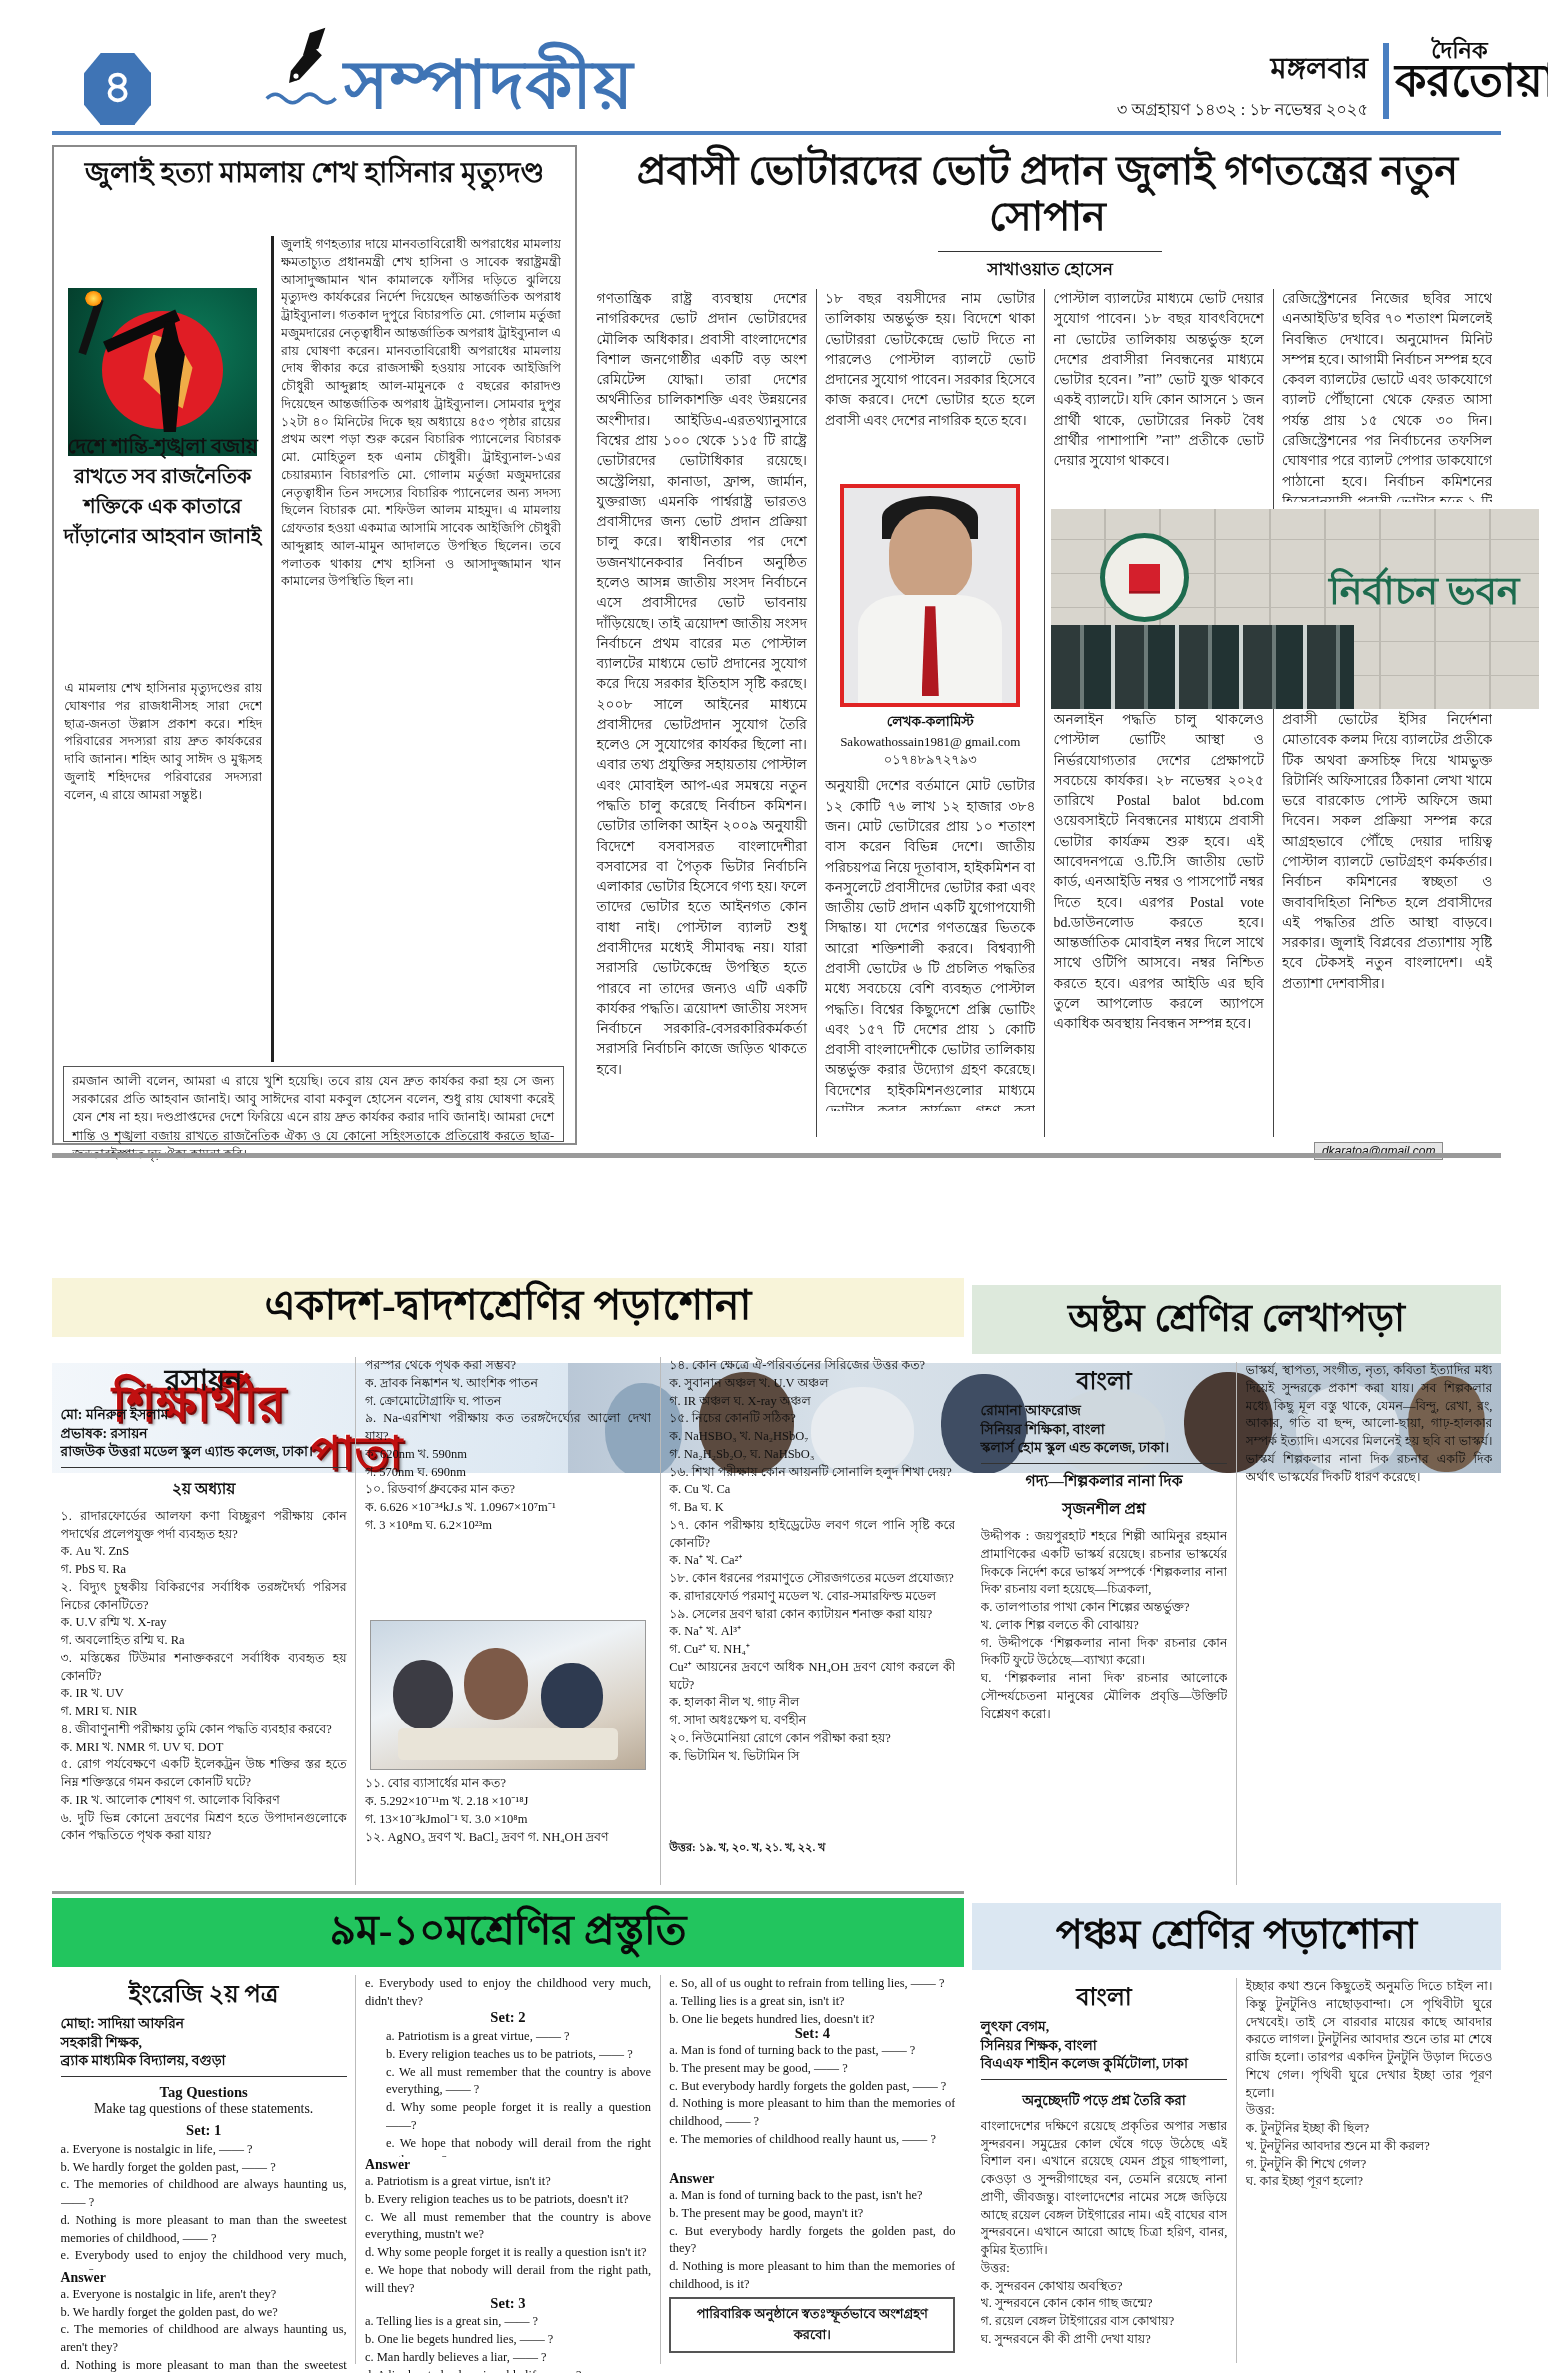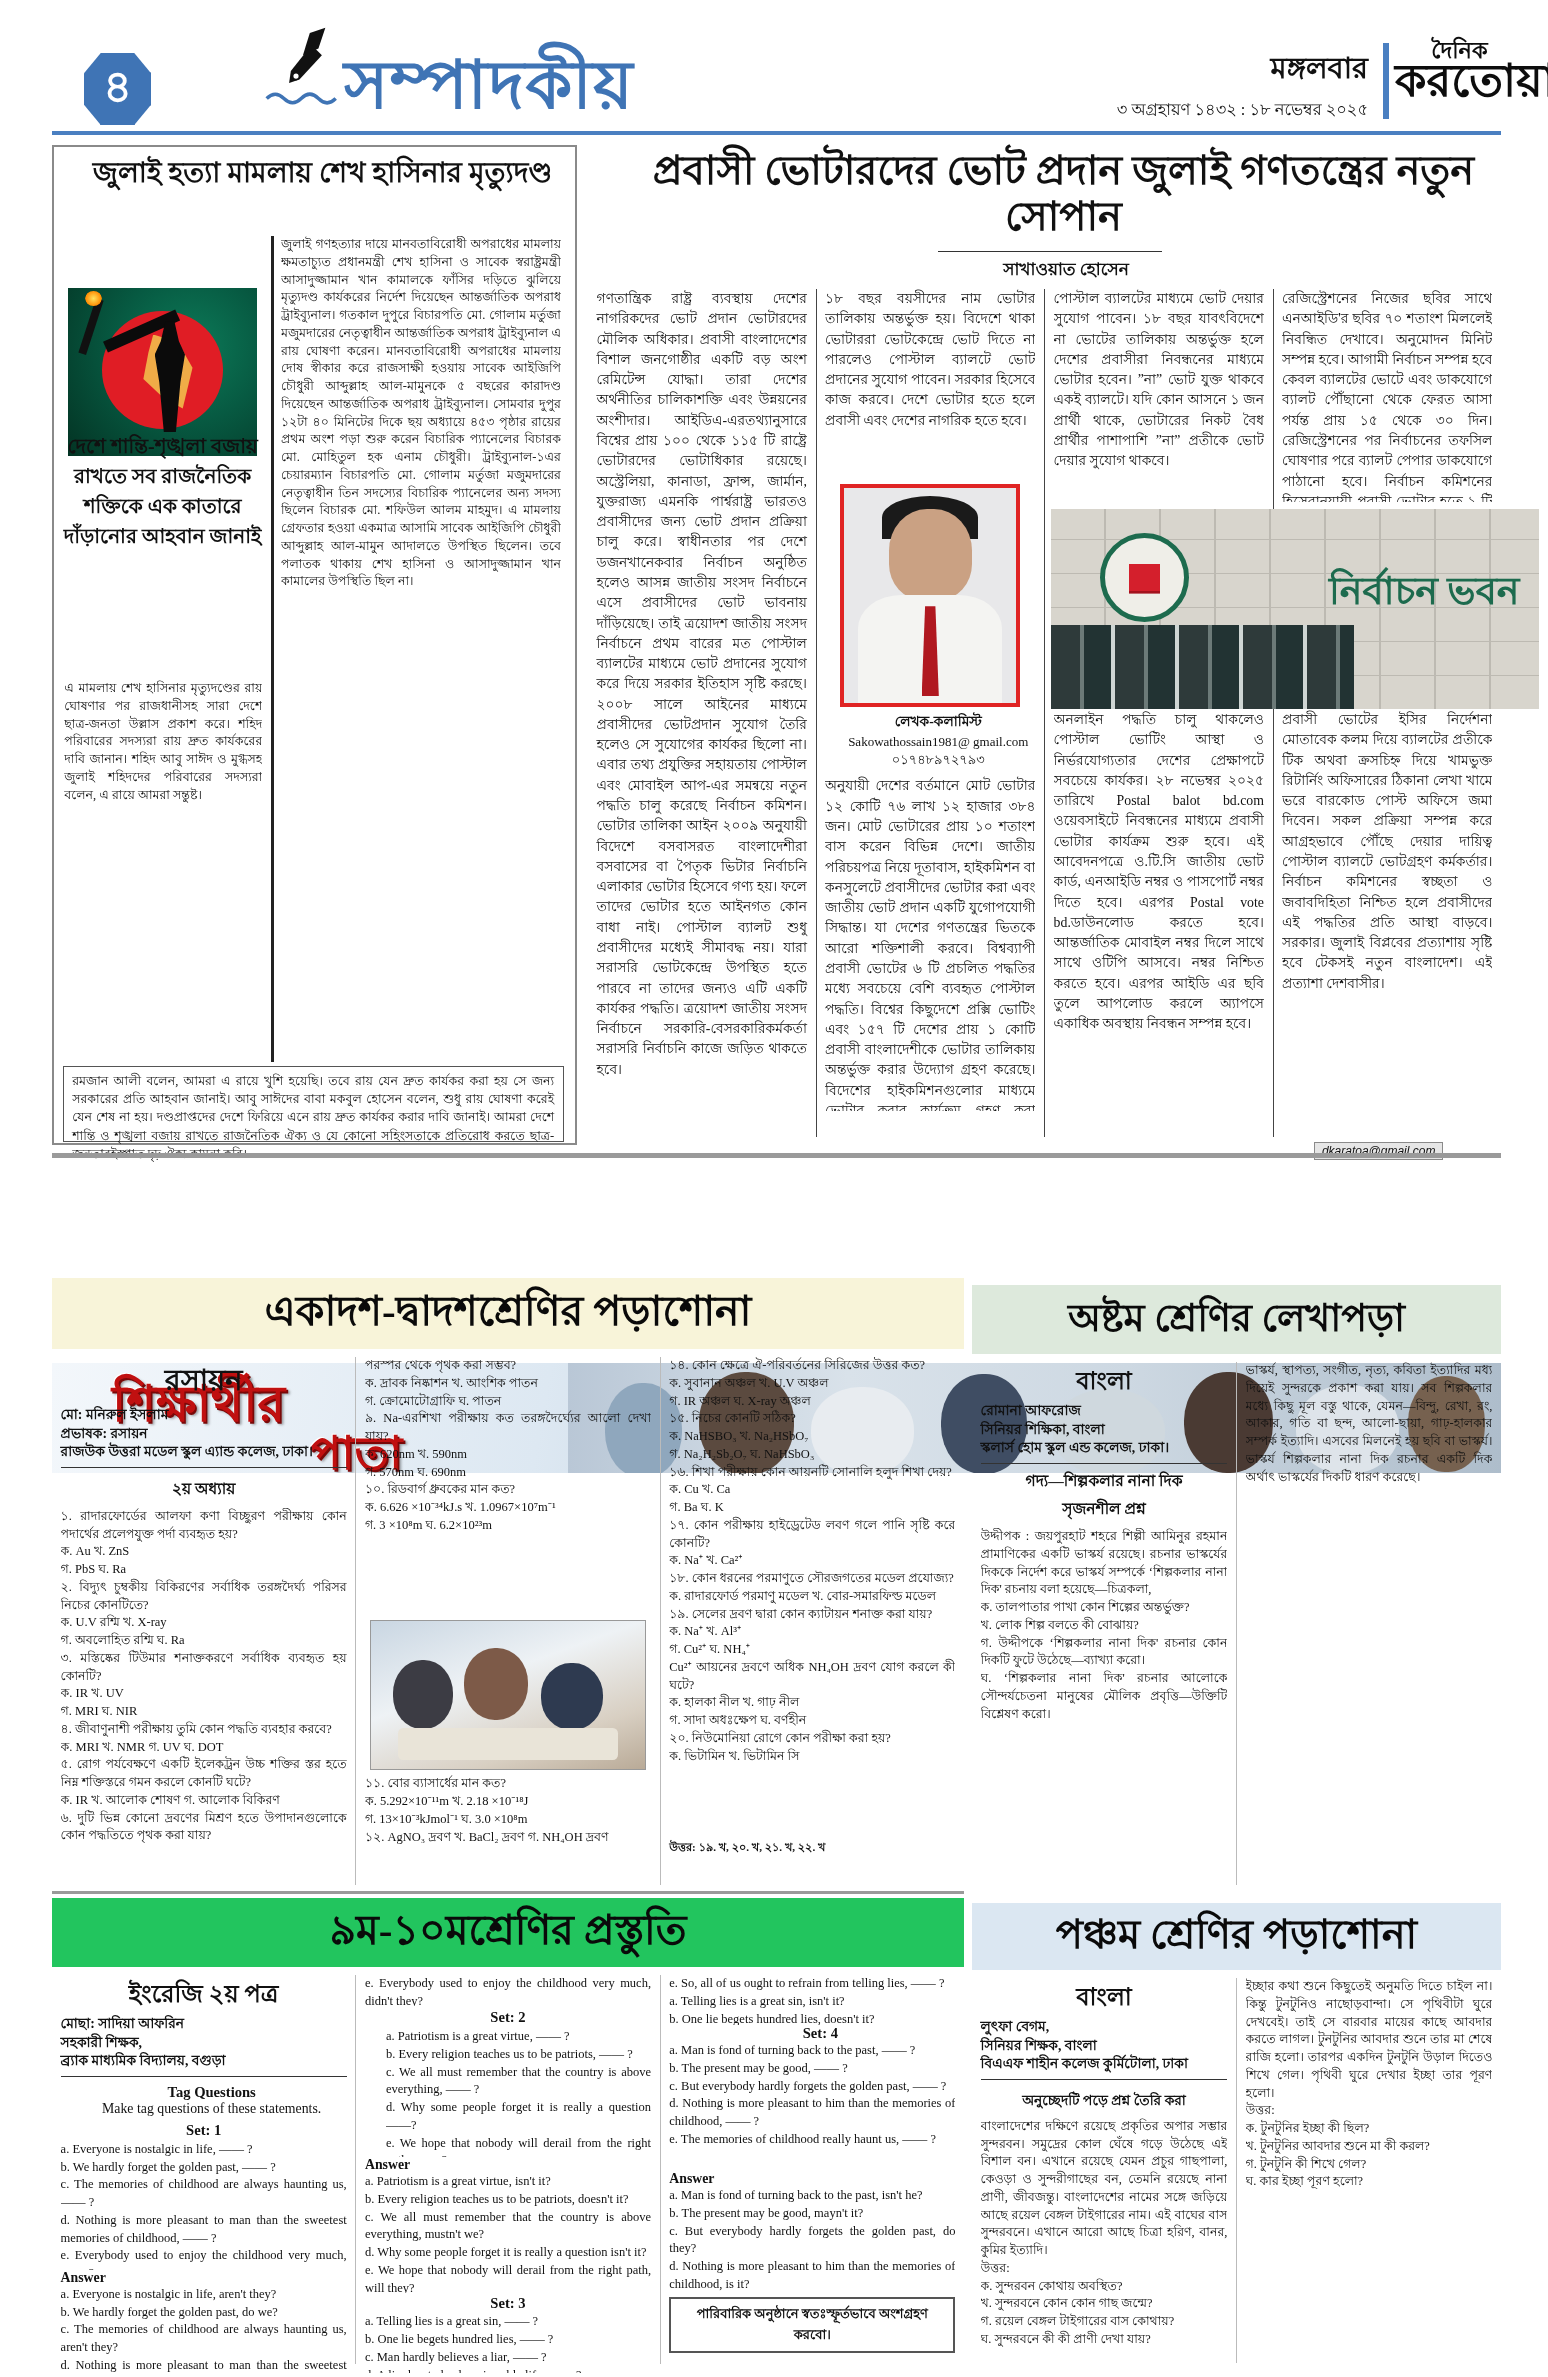--- a/index.html
+++ b/index.html
@@ -1,20 +1,20 @@
 <!DOCTYPE html>
 <html style="font-size:13.8px"><head>
 <meta charset="utf-8">
 <style>
   html,body{margin:0;padding:0;background:#e9e9e9;}
   #page{position:relative;width:1548px;height:2377px;background:#ffffff;
         font-family:"Liberation Serif","DejaVu Serif",serif;color:#111;overflow:hidden;}
   .abs{position:absolute;}
   .jtext{text-align:justify;white-space:pre-line;overflow:hidden;font-family:Liberation Serif, serif;}
-  .ctext{text-align:center;margin-left:16px;}
+  .ctext{text-align:center;}
   .bold{font-weight:bold;}
   
   .hex{width:67px;height:72px;background:#3f74b5;color:#fff;display:flex;align-items:center;justify-content:center;
        font-size:45px;font-weight:bold;clip-path:polygon(25% 0,75% 0,100% 28%,100% 72%,75% 100%,25% 100%,0 72%,0 28%);
        box-shadow:3.4px 3.4px 0 #2a5a93;}
   .edit-title{font-size:67px;font-weight:bold;color:#3f74b5;letter-spacing:1.7px;}
   .masthead{font-weight:bold;color:#0d0d0d;line-height:.9;text-align:center;}
   .blue-rule{background:#4a7fc1;}
   .vbar{background:#4a7fc1;width:6px;}
   
@@ -168,21 +168,21 @@
       <div class="blob" style="left:40%;top:10%;width:86px;height:100px;background:#3f4d63;"></div>
       <div class="blob" style="left:52%;top:24%;width:112px;height:86px;background:#cfd8de;"></div>
       <div class="blob" style="left:66%;top:8%;width:89px;height:101px;background:#4a3a33;"></div>
       <div class="blob" style="left:78%;top:20%;width:103px;height:89px;background:#dee4ea;"></div>
       <div class="blob" style="left:90%;top:12%;width:77px;height:96px;background:#76614f;"></div>
     </div>
     <div class="banner-title" style="left:60px;top:3.4px;font-size:50px;">শিক্ষার্থীর</div>
     <div class="banner-title" style="left:258px;top:55px;font-size:46px;">পাতা</div>
   </div>
 
-  <div class="abs secbar cream" style="left:52px;top:1278px;width:912px;height:71px;font-size:41px;">একাদশ-দ্বাদশশ্রেণির পড়াশোনা</div>
+  <div class="abs secbar cream" style="left:52px;top:1278px;width:912px;height:59px;font-size:41px;">একাদশ-দ্বাদশশ্রেণির পড়াশোনা</div>
 
   <div class="abs colwrap" style="left:52px;top:1357px;width:912px;height:528px;">
     <div class="col-lt" style="width:33.3%;">
       <div class="subj-title">রসায়ন</div>
       <div class="author-blk">মো: মনিরুল ইসলাম
 প্রভাষক: রসায়ন
 রাজউক উত্তরা মডেল স্কুল এ্যান্ড কলেজ, ঢাকা।</div>
       <div class="center-sub">২য় অধ্যায়</div>
       <div class="jtext body-sm" style="height:370px;">১. রাদারফোর্ডের আলফা কণা বিচ্ছুরণ পরীক্ষায় কোন পদার্থের প্রলেপযুক্ত পর্দা ব্যবহৃত হয়?
 ক. Au    খ. ZnS

